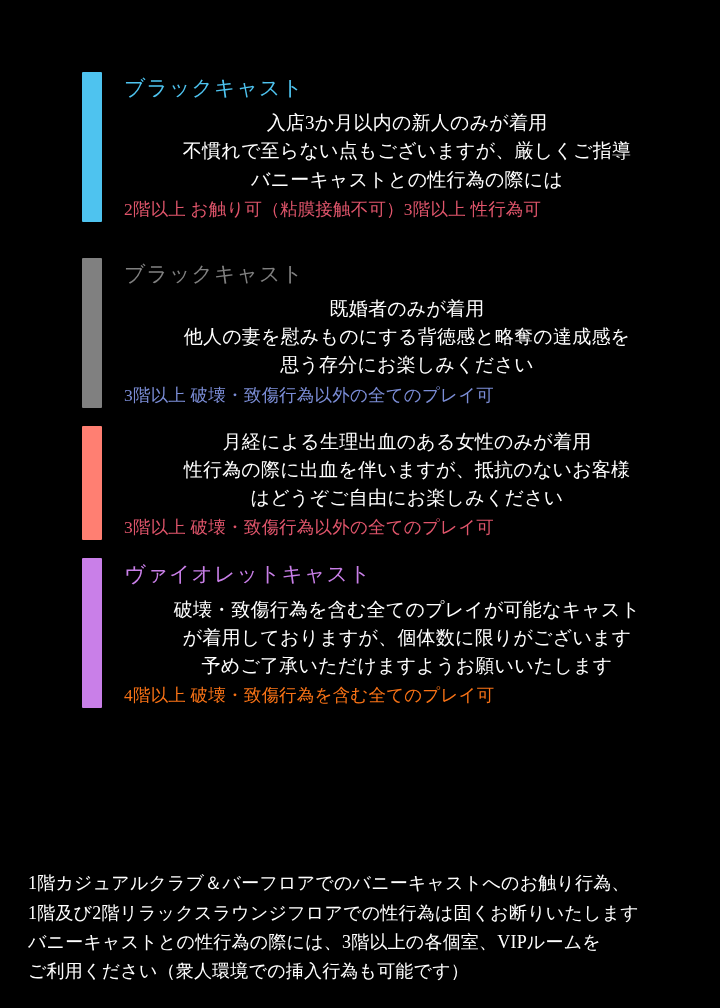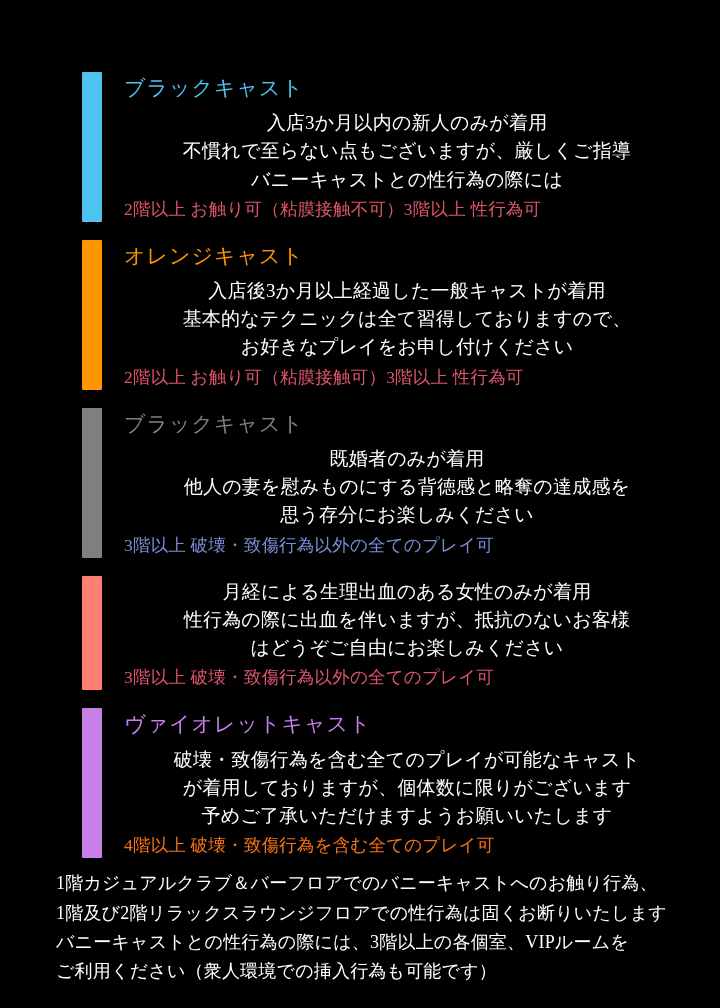--- a/index.html
+++ b/index.html
@@ -59,21 +59,21 @@
   }
   .cast-note {
     font-size: 17.5px;
     line-height: 1.5;
     margin-top: 2px;
     letter-spacing: 0.2px;
     white-space: nowrap;
   }
   .footer {
     position: absolute;
-    left: 56px;
+    left: 28px;
     right: 20px;
     bottom: 22px;
   }
   .footer-line {
     font-size: 18px;
     line-height: 1.62;
     color: #ffffff;
     letter-spacing: 0.2px;
     white-space: nowrap;
   }
@@ -90,27 +90,20 @@
         <div class="cast-title" style="color:#4ec3ef">ブラックキャスト</div>
         <div class="cast-line">入店3か月以内の新人のみが着用</div>
         <div class="cast-line">不慣れで至らない点もございますが、厳しくご指導</div>
         <div class="cast-line">バニーキャストとの性行為の際には</div>
         <div class="cast-note" style="color:#e0556b">2階以上 お触り可（粘膜接触不可）3階以上 性行為可</div>
       </div>
     </div>
 
     <div class="cast-block">
       <div class="swatch" style="background:#ff9500"></div>
-      <div class="cast-body">
-        <div class="cast-title" style="color:#ff9500">オレンジキャスト</div>
-        <div class="cast-line">入店後3か月以上経過した一般キャストが着用</div>
-        <div class="cast-line">基本的なテクニックは全て習得しておりますので、</div>
-        <div class="cast-line">お好きなプレイをお申し付けください</div>
-        <div class="cast-note" style="color:#e0556b">2階以上 お触り可（粘膜接触可）3階以上 性行為可</div>
-      </div>
     </div>
 
     <div class="cast-block">
       <div class="swatch" style="background:#808080"></div>
       <div class="cast-body">
         <div class="cast-title" style="color:#808080">ブラックキャスト</div>
         <div class="cast-line">既婚者のみが着用</div>
         <div class="cast-line">他人の妻を慰みものにする背徳感と略奪の達成感を</div>
         <div class="cast-line">思う存分にお楽しみください</div>
         <div class="cast-note" style="color:#7b8dd6">3階以上 破壊・致傷行為以外の全てのプレイ可</div>

